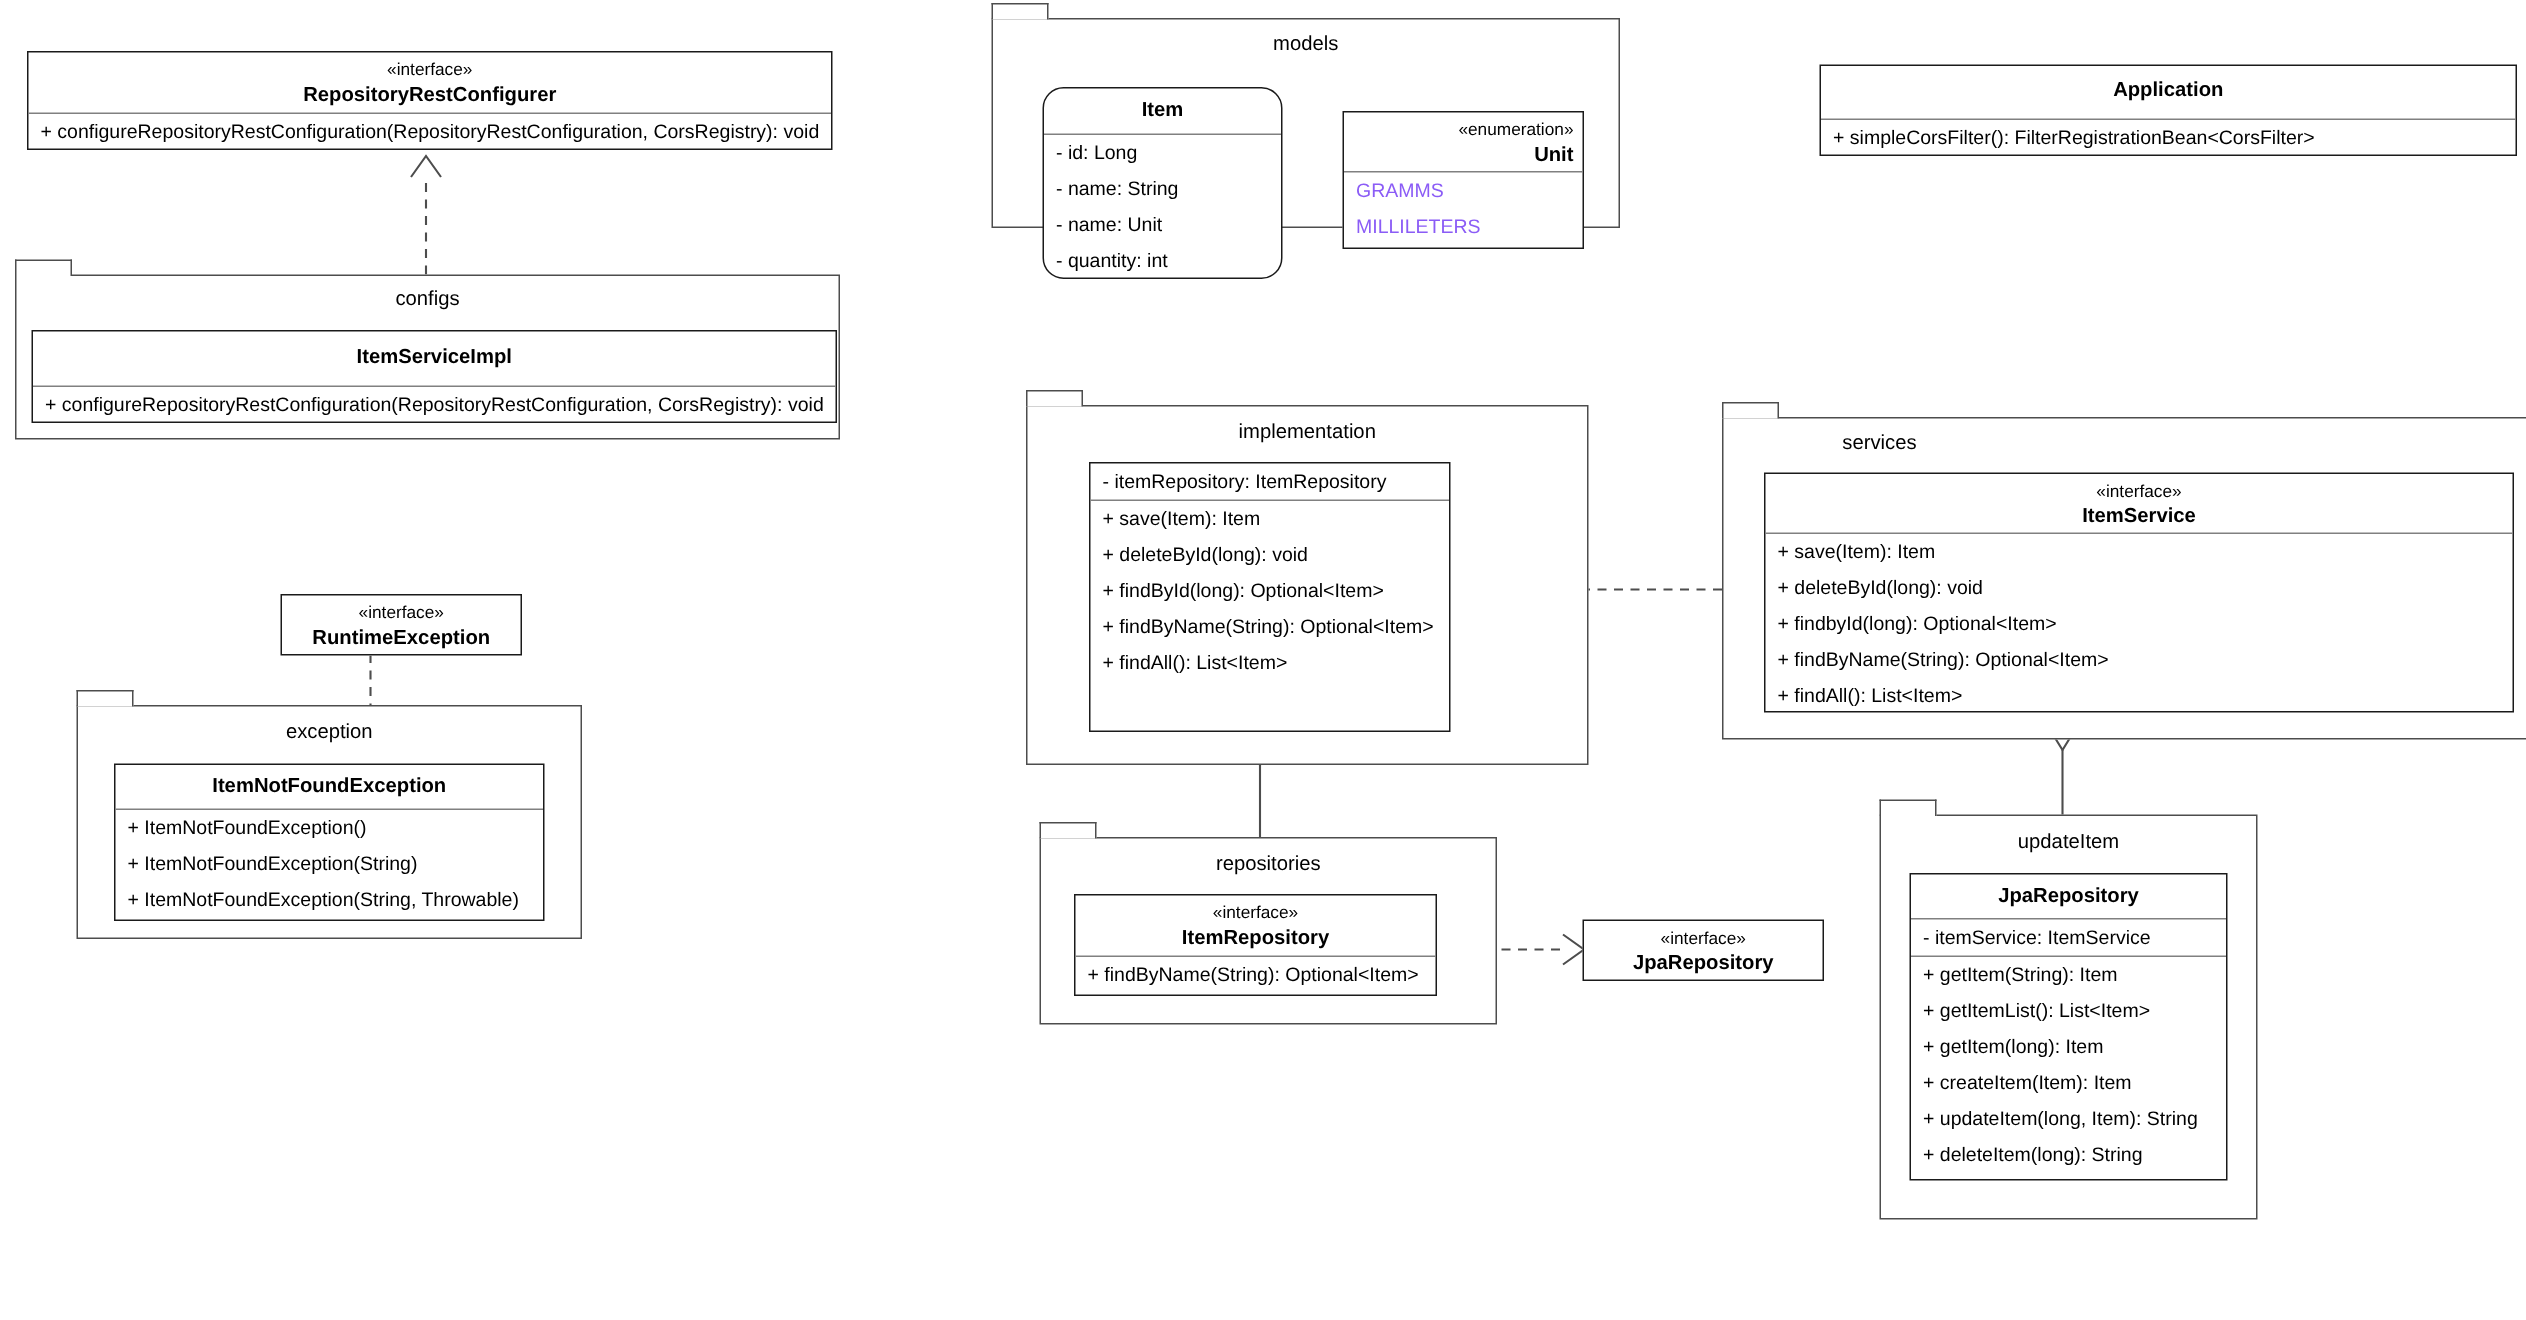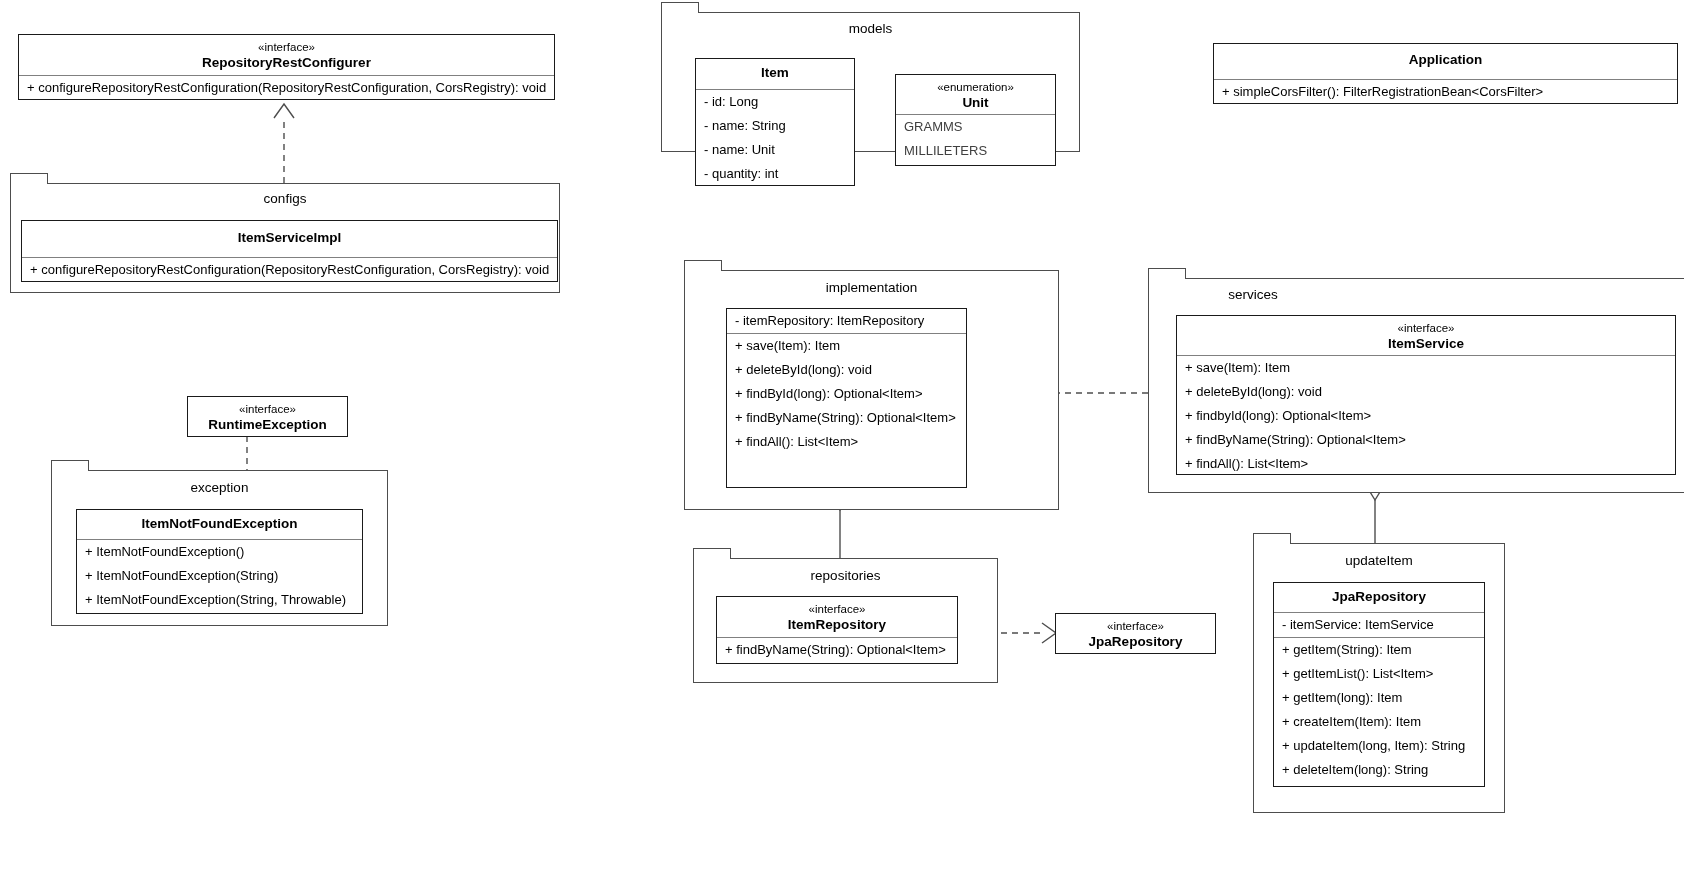--- a/index.html
+++ b/index.html
@@ -87,21 +87,21 @@
     white-space: nowrap;
     color: #000;
     overflow: hidden;
   }
   .enumlit {
     font-size: 13px;
     line-height: 24px;
     height: 24px;
     padding-left: 8px;
     white-space: nowrap;
-    color: #404040;
+    color: #8b5cf6;
   }
 
   
   .conn {
     position: absolute;
     left: 0;
     top: 0;
     width: 1684px;
     height: 880px;
     pointer-events: none;
@@ -171,34 +171,34 @@
       <div class="compartment">
         <div class="member">+ configureRepositoryRestConfiguration(RepositoryRestConfiguration, CorsRegistry): void</div>
       </div>
     </div>
   </div>
 
   <div class="package" style="left:661px; top:12px; width:419px; height:140px;">
     <span class="pkg-tab"></span>
     <span class="pkg-title" style="top:8px;">models</span>
 
-    <div class="uclass strong" style="left:33px; top:45px; width:160px; height:128px;">
+    <div class="uclass strong" style="left:33px; top:45px; width:160px; height:128px;border-radius:14px;">
       <div class="hdr" style="height:31px; padding-top:5px;">
         <span class="cname">Item</span>
       </div>
       <div class="compartment">
         <div class="member">- id: Long</div>
         <div class="member">- name: String</div>
         <div class="member">- name: Unit</div>
         <div class="member">- quantity: int</div>
       </div>
     </div>
 
     <div class="uclass strong" style="left:233px; top:61px; width:161px; height:92px;">
-      <div class="hdr" style="height:40px;">
+      <div class="hdr" style="height:40px;text-align:right;">
         <span class="stereo">«enumeration»</span>
         <span class="cname">Unit</span>
       </div>
       <div class="compartment">
         <div class="enumlit">GRAMMS</div>
         <div class="enumlit">MILLILETERS</div>
       </div>
     </div>
   </div>
 

